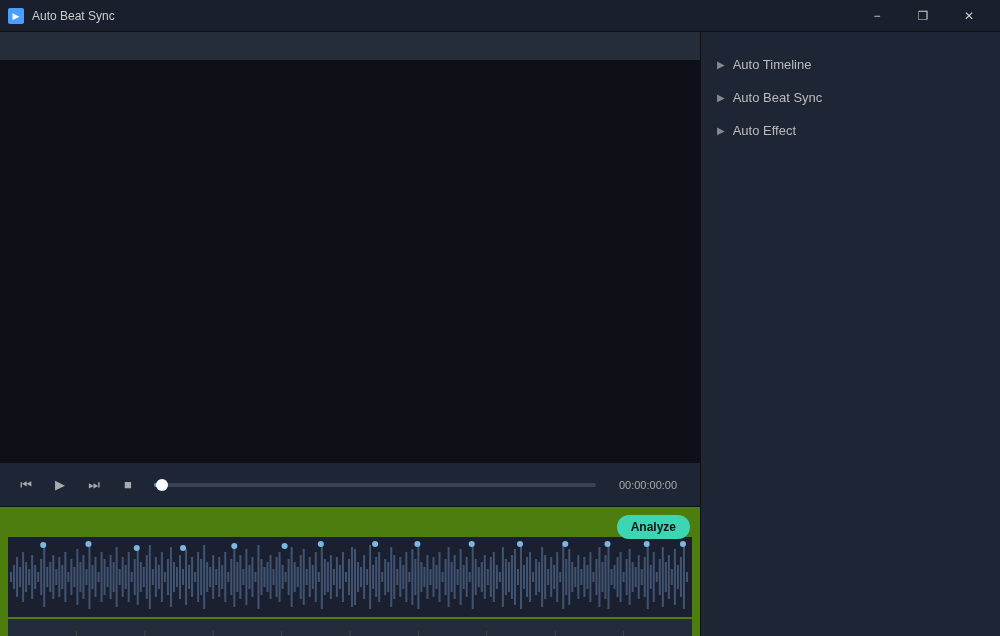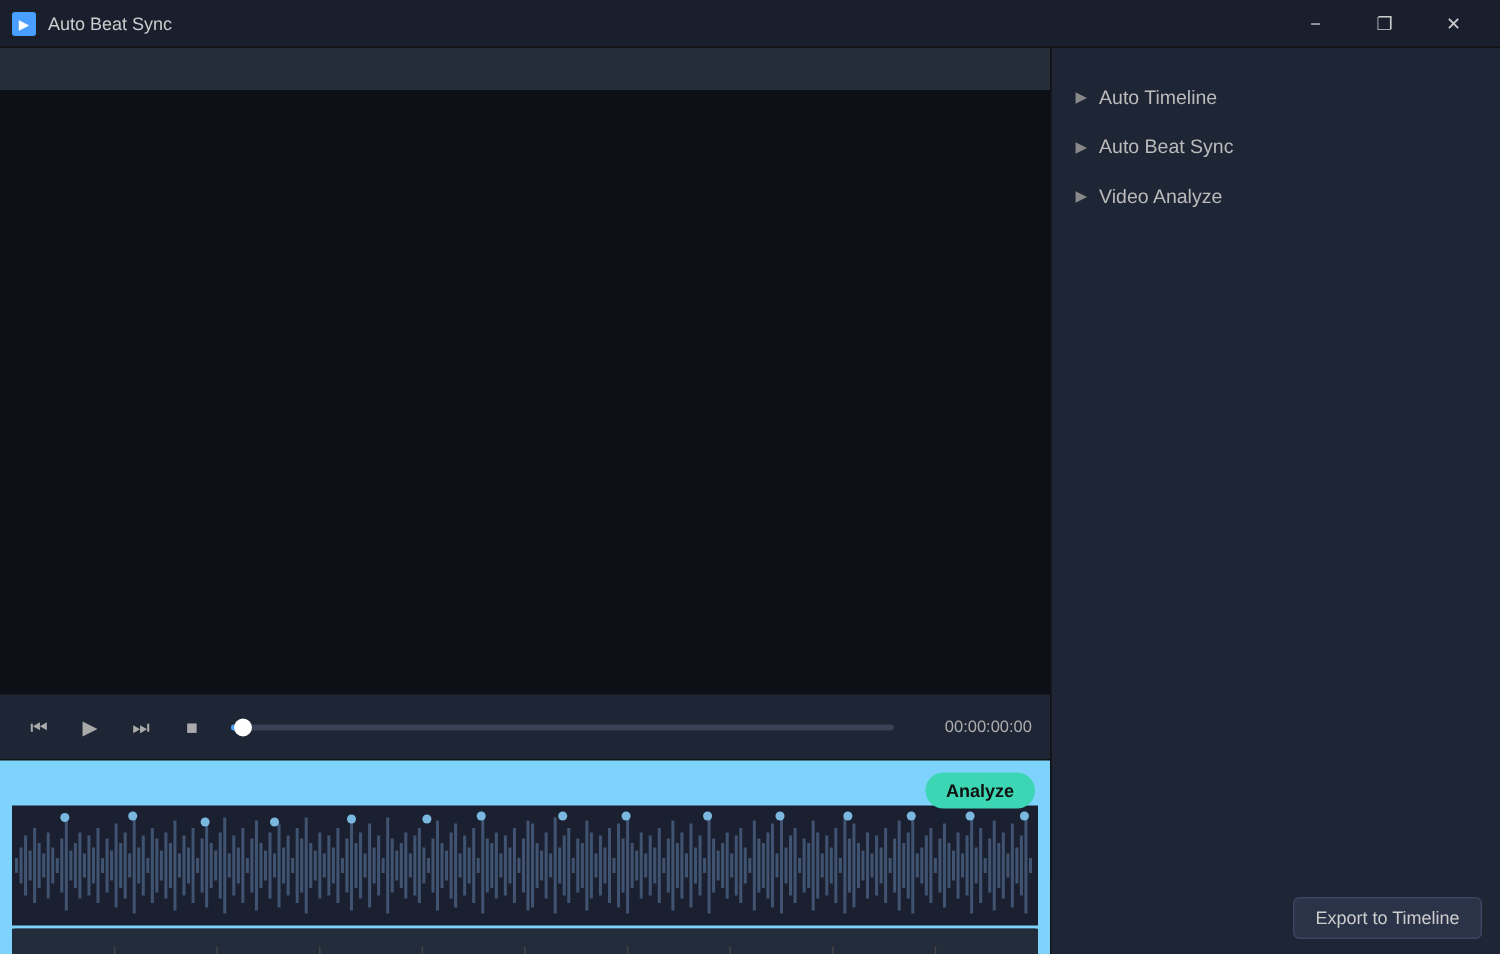--- a/index.html
+++ b/index.html
@@ -136,27 +136,27 @@
       background: #fff;
       border-radius: 50%;
       position: absolute;
       right: -6px;
       top: -4px;
     }
     .time-display {
       font-size: 11px;
       color: #aaa;
       min-width: 80px;
-      text-align: right;
+      text-align: center;
     }
 
     
     .waveform-area {
       height: 130px;
-      background: #7dd3fc;
+      background: #4d7c0f;
       position: relative;
       border-top: 1px solid #111;
       padding: 6px 8px;
     }
     .analyze-btn {
       position: absolute;
       top: 8px;
       right: 10px;
       background: #3dd6b5;
       color: #111;
@@ -562,22 +562,19 @@
       <div class="panel-menu-item">
         <span class="arrow">▶</span>
         <span>Auto Timeline</span>
       </div>
       <div class="panel-menu-item">
         <span class="arrow">▶</span>
         <span>Auto Beat Sync</span>
       </div>
       <div class="panel-menu-item">
         <span class="arrow">▶</span>
-        <span>Video Analyze</span>
+        <span>Auto Effect</span>
       </div>
     </div>
 
-    <div class="export-bar">
-      <button class="export-btn">Export to Timeline</button>
-    </div>
   </div>
 
 </div>
 
 </body></html>

